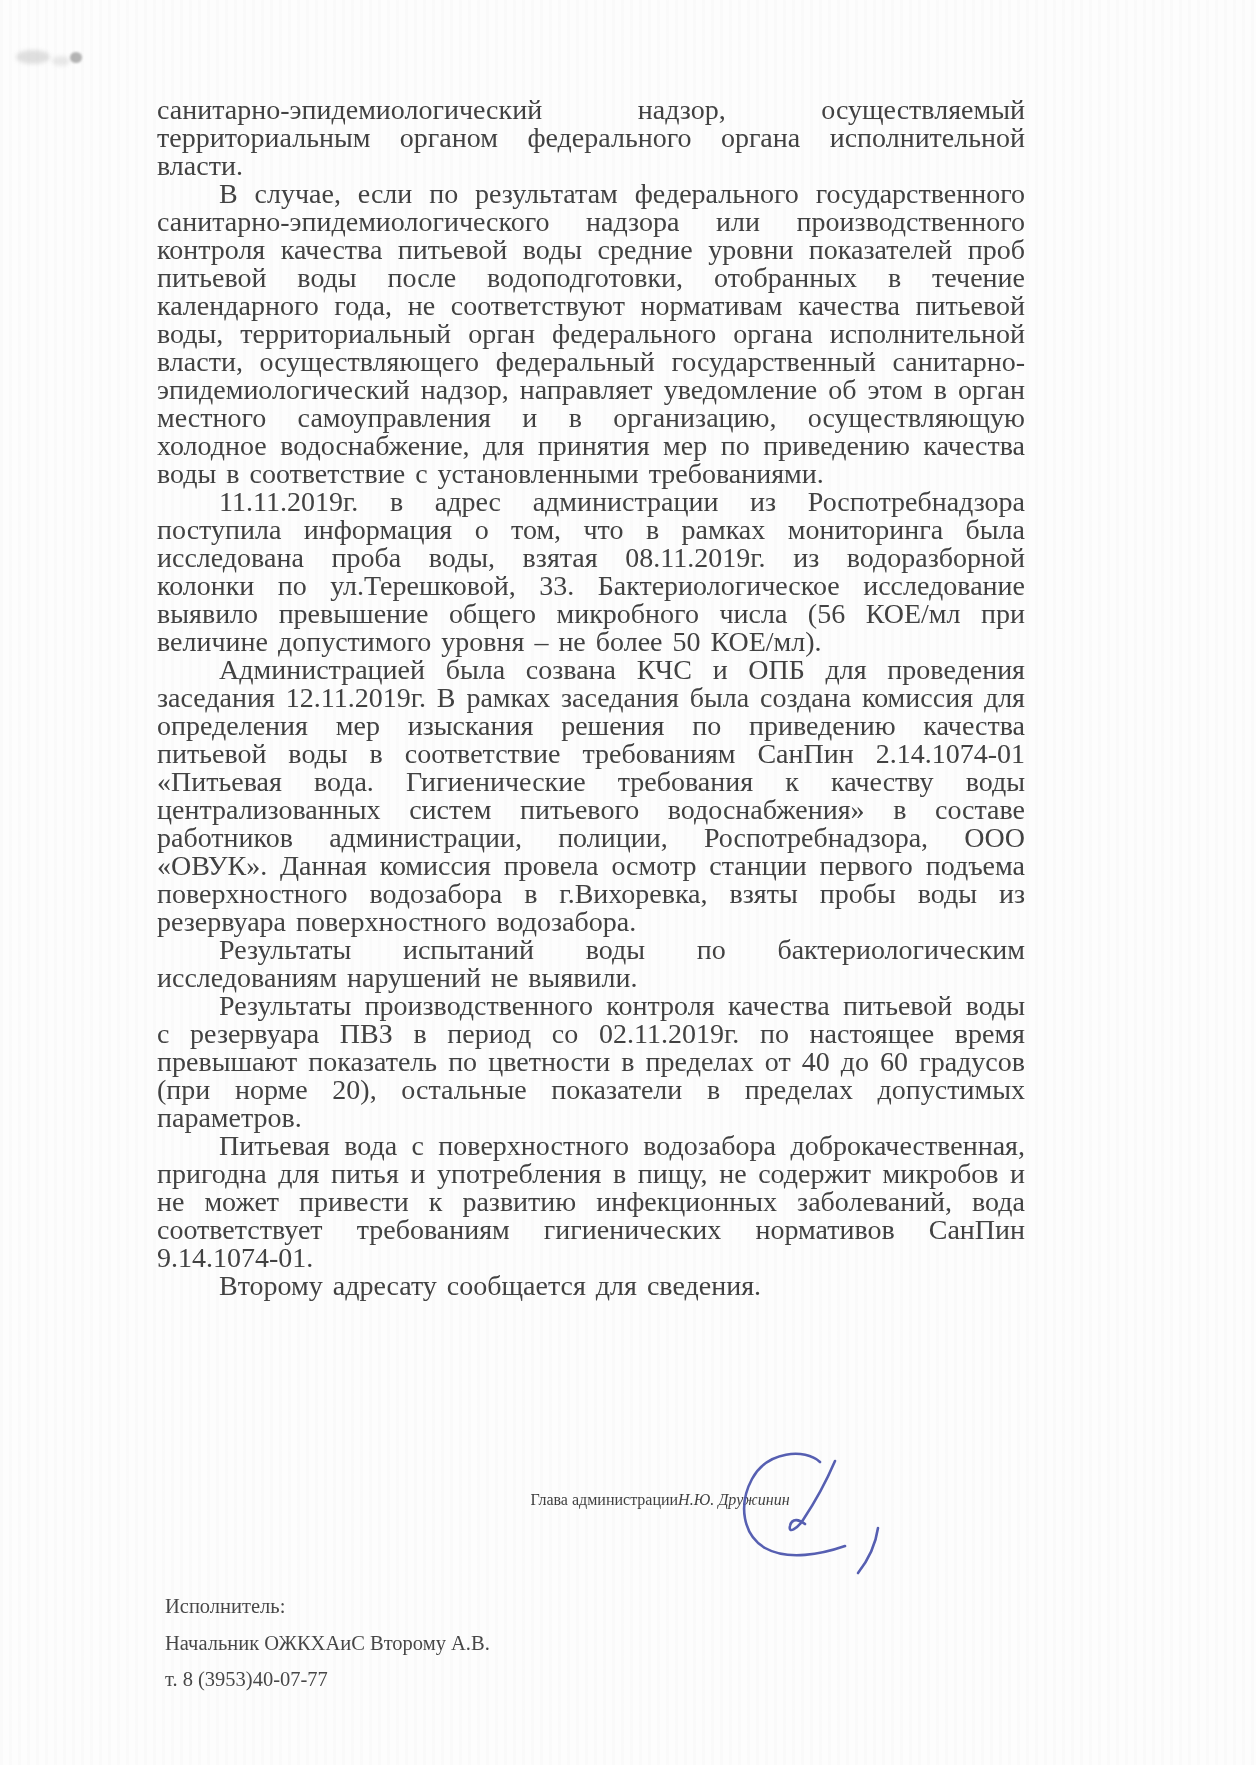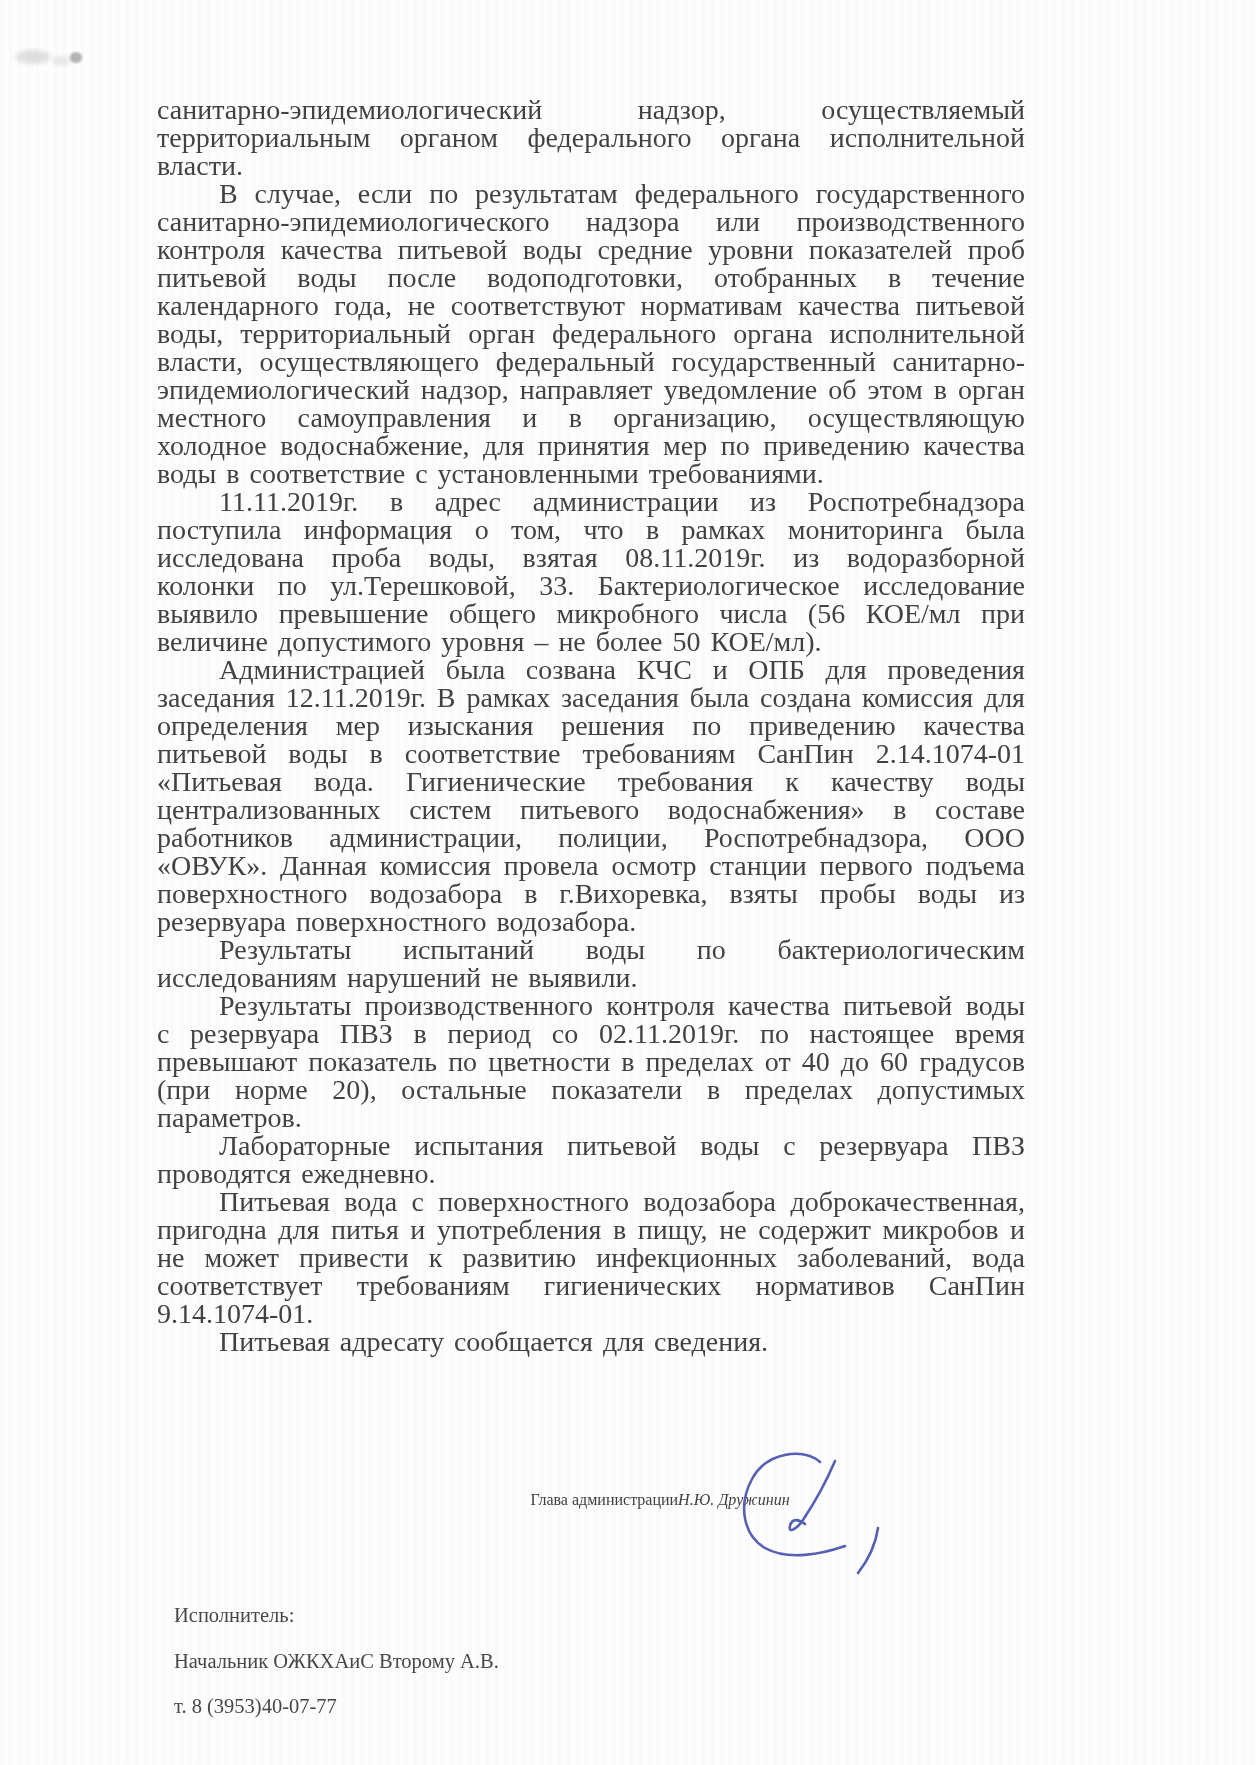--- a/index.html
+++ b/index.html
@@ -41,41 +41,40 @@
   }
   .signoff .position-lines{white-space:nowrap;}
   .signoff .name{white-space:nowrap;font-style:italic;}
 
   .sig-svg{position:absolute;left:693px;top:1437px;pointer-events:none;}
 
   .footer{
     position:absolute;left:157px;top:1584px;
     font-size:20.5px;line-height:28.5px;color:#474747;
   }
-  .footer div{margin:17px;}
+  .footer div{margin:8px;}
 </style>
 </head>
 <body>
 
 <div class="page">
 
   <div class="smudge a"></div>
   <div class="smudge b"></div>
   <div class="smudge c"></div>
 
   <div class="doc-body">
       <p class="para">санитарно-эпидемиологический надзор, осуществляемый территориальным органом федерального органа исполнительной власти.</p>
       <p class="para indent">В случае, если по результатам федерального государственного санитарно-эпидемиологического надзора или производственного контроля качества питьевой воды средние уровни показателей проб питьевой воды после водоподготовки, отобранных в течение календарного года, не соответствуют нормативам качества питьевой воды, территориальный орган федерального органа исполнительной власти, осуществляющего федеральный государственный санитарно-эпидемиологический надзор, направляет уведомление об этом в орган местного самоуправления и в организацию, осуществляющую холодное водоснабжение, для принятия мер по приведению качества воды в соответствие с установленными требованиями.</p>
       <p class="para indent">11.11.2019г. в адрес администрации из Роспотребнадзора поступила информация о том, что в рамках мониторинга была исследована проба воды, взятая 08.11.2019г. из водоразборной колонки по ул.Терешковой, 33. Бактериологическое исследование выявило превышение общего микробного числа (56 КОЕ/мл при величине допустимого уровня – не более 50 КОЕ/мл).</p>
       <p class="para indent">Администрацией была созвана КЧС и ОПБ для проведения заседания 12.11.2019г. В рамках заседания была создана комиссия для определения мер изыскания решения по приведению качества питьевой воды в соответствие требованиям СанПин 2.14.1074-01 «Питьевая вода. Гигиенические требования к качеству воды централизованных систем питьевого водоснабжения» в составе работников администрации, полиции, Роспотребнадзора, ООО «ОВУК». Данная комиссия провела осмотр станции первого подъема поверхностного водозабора в г.Вихоревка, взяты пробы воды из резервуара поверхностного водозабора.</p>
       <p class="para indent">Результаты испытаний воды по бактериологическим исследованиям нарушений не выявили.</p>
       <p class="para indent">Результаты производственного контроля качества питьевой воды с резервуара ПВЗ в период со 02.11.2019г. по настоящее время превышают показатель по цветности в пределах от 40 до 60 градусов (при норме 20), остальные показатели в пределах допустимых параметров.</p>
-      <p class="para indent">Лабораторные испытания питьевой воды с резервуара ПВЗ проводятся ежедневно.</p>
       <p class="para indent">Питьевая вода с поверхностного водозабора доброкачественная, пригодна для питья и употребления в пищу, не содержит микробов и не может привести к развитию инфекционных заболеваний, вода соответствует требованиям гигиенических нормативов СанПин 9.14.1074-01.</p>
-      <p class="para indent">Питьевая адресату сообщается для сведения.</p>
+      <p class="para indent">Второму адресату сообщается для сведения.</p>
     </div>
 
   <div class="signoff">
     <div class="position-lines">
       <div>Глава администрации</div>
     </div>
     <div class="name">Н.Ю. Дружинин</div>
   </div>
 
   <svg class="sig-svg" width="210" height="150" viewBox="0 0 210 150">

